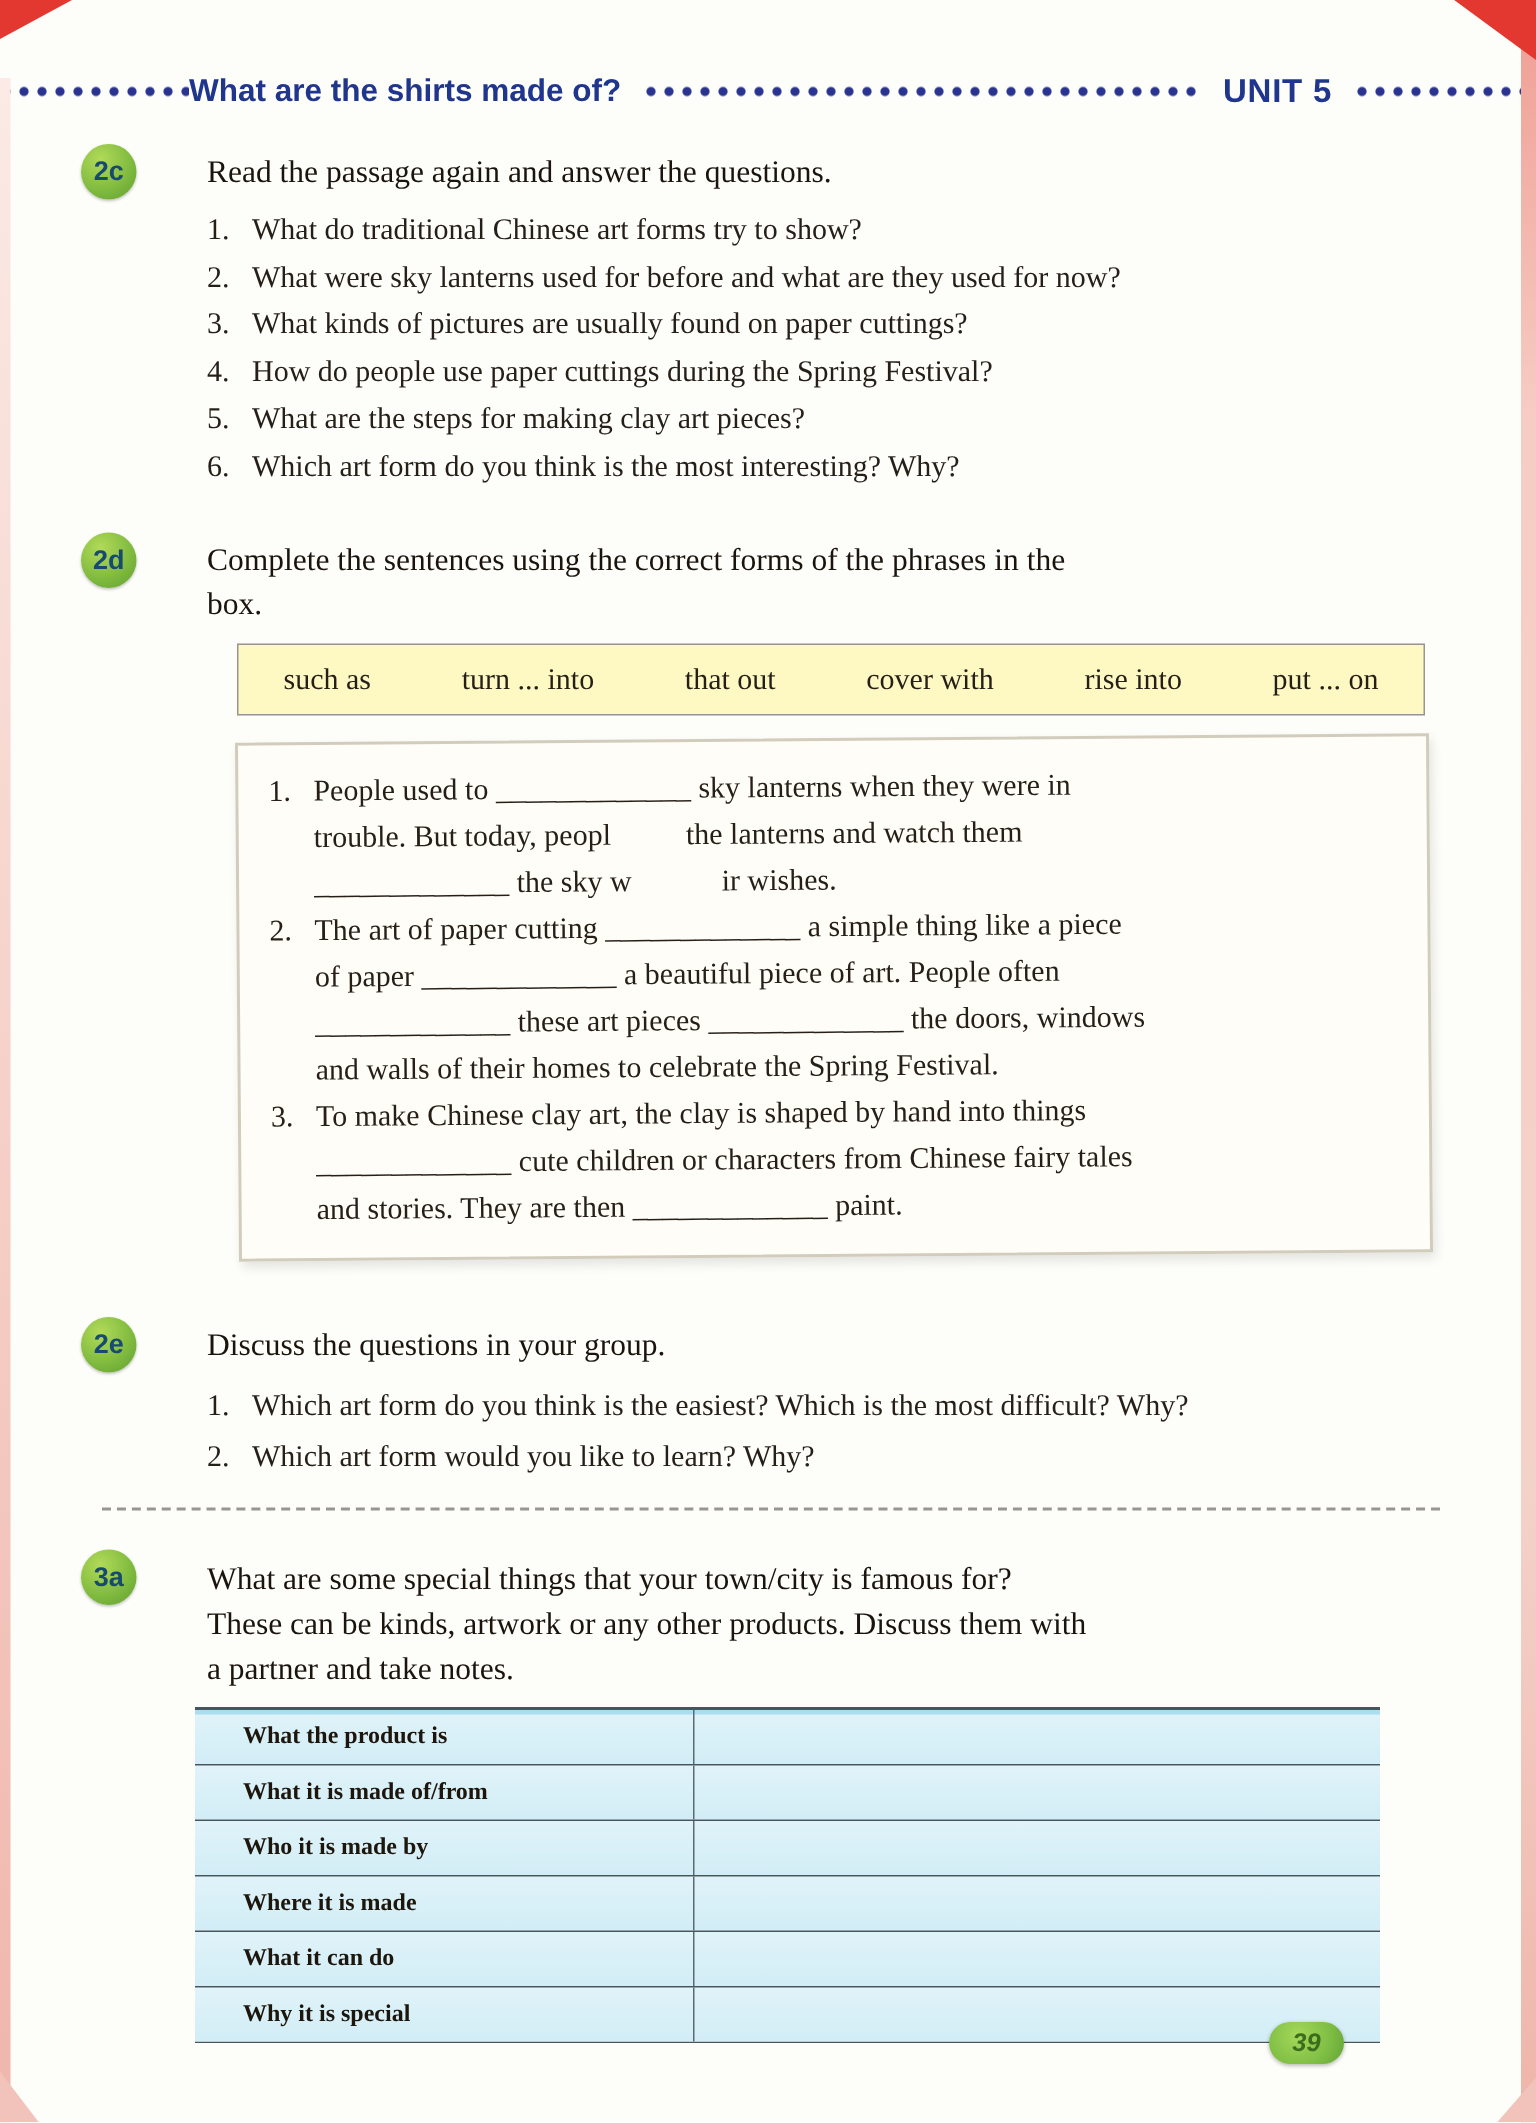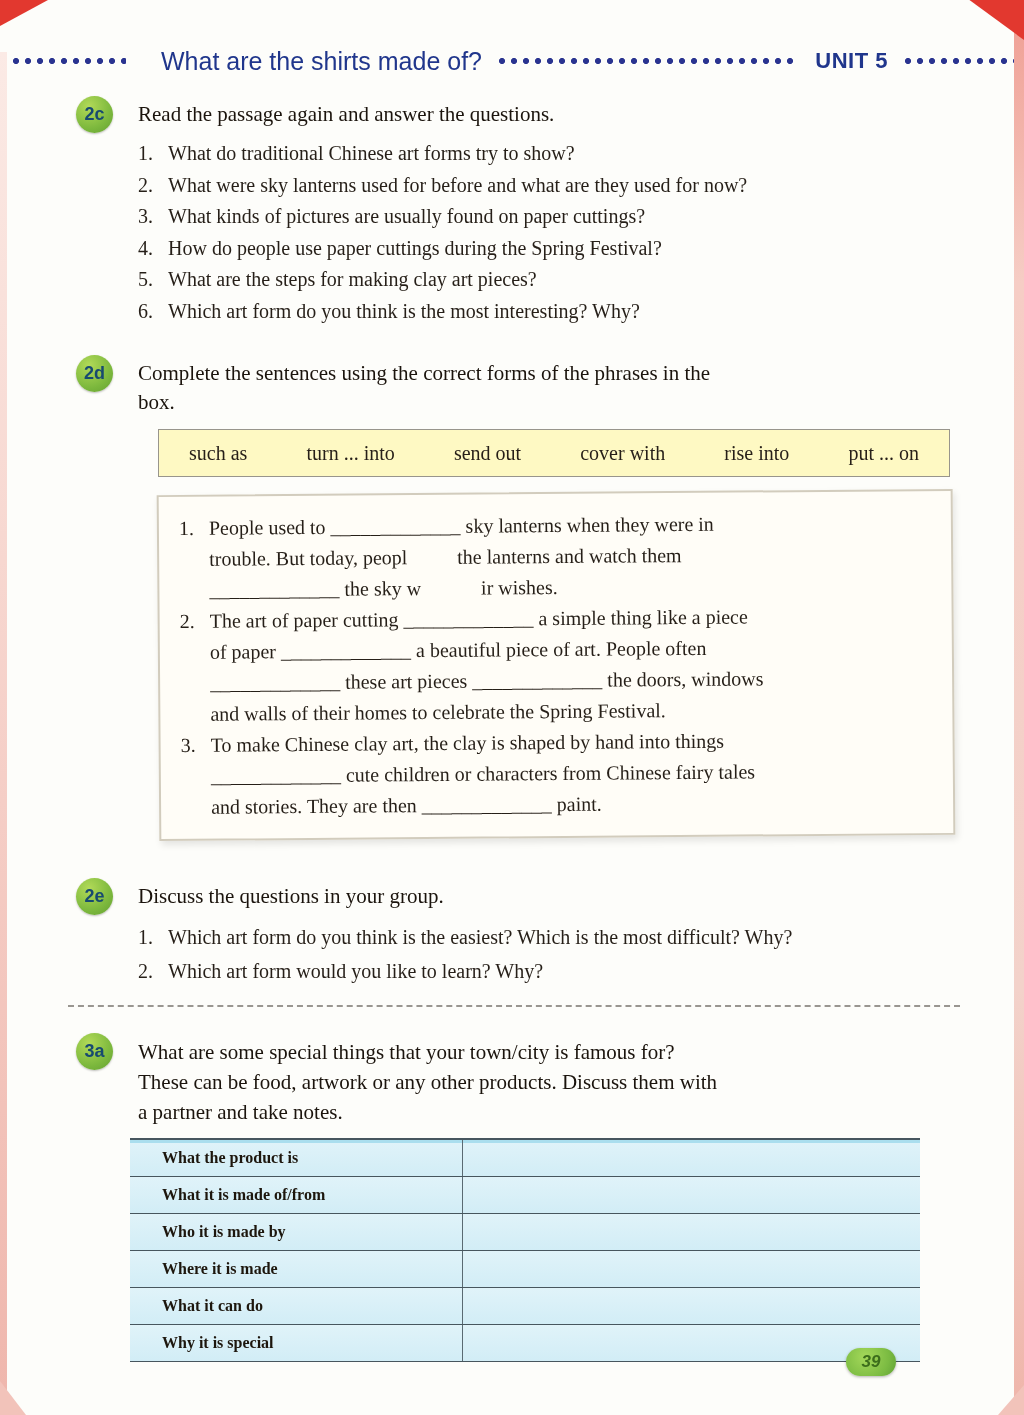--- a/index.html
+++ b/index.html
@@ -27,27 +27,27 @@
     clip-path:polygon(100% 0,100% 100%,0 100%);}
 
   
   .header{display:flex;align-items:center;height:30px;margin-top:46px;position:relative;z-index:2;}
   .dots{height:8px;align-self:center;
     background-image:radial-gradient(circle at 4px 4px,#2a3490 2.7px,rgba(0,0,0,0) 3.4px);
     background-size:12px 8px;background-repeat:repeat-x;}
   .dots-left{width:126px;}
   .dots-mid{flex:1;margin:0 16px;}
   .dots-right{width:120px;margin-left:16px;}
-  .header-title{font-family:"Liberation Sans",sans-serif;font-weight:400;color:#20368c;font-size:25px;white-space:nowrap;margin-left:35px;}
+  .header-title{font-family:"Liberation Sans",sans-serif;font-weight:700;color:#20368c;font-size:21px;white-space:nowrap;}
   .header-unit{font-family:"Liberation Sans",sans-serif;font-weight:800;color:#20368c;font-size:22px;letter-spacing:0.5px;white-space:nowrap;}
 
   
   .section{position:relative;padding-left:138px;padding-right:62px;z-index:2;}
   .badge{
-    position:absolute;left:76px;top:-4px;
+    position:absolute;left:54px;top:-4px;
     width:37px;height:37px;border-radius:50%;
     background:radial-gradient(circle at 35% 28%,#b2da58,#7cb83d 62%,#639f31);
     color:#174a70;font-family:"Liberation Sans",sans-serif;font-weight:700;font-size:18px;
     display:flex;align-items:center;justify-content:center;
     box-shadow:0 1px 2px rgba(0,0,0,0.25);
   }
   .heading{font-weight:400;font-size:21px;line-height:29px;color:#1b140d;}
   .qlist{margin-top:9px;}
   .q{display:flex;line-height:31.5px;font-size:20px;}
   .q-num{flex:0 0 30px;}
@@ -155,21 +155,21 @@
   <div class="section mt-2d">
     <div class="badge">2d</div>
     <div class="heading">
       <div>Complete the sentences using the correct forms of the phrases in the</div>
       <div>box.</div>
     </div>
 
     <div class="phrase-box">
       <span>such as</span>
       <span>turn ... into</span>
-      <span>send out</span>
+      <span>that out</span>
       <span>cover with</span>
       <span>rise into</span>
       <span>put ... on</span>
     </div>
 
     <div class="exercise-box">
       <div class="ex-item">
         <span class="ex-num">1.</span>
         <span>
           <div class="ex-line">People used to _____________ sky lanterns when they were in</div>
@@ -211,21 +211,21 @@
       </div>
     </div>
   </div>
 
   <div class="divider"></div>
 
   <div class="section mt-3a">
     <div class="badge">3a</div>
     <div class="heading" style="line-height:30px">
       <div>What are some special things that your town/city is famous for?</div>
-      <div>These can be food, artwork or any other products. Discuss them with</div>
+      <div>These can be kinds, artwork or any other products. Discuss them with</div>
       <div>a partner and take notes.</div>
     </div>
 
     <div class="table">
       <div class="t-row">
         <span class="t-label">What the product is</span>
         <span class="t-cell"></span>
       </div>
       <div class="t-row">
         <span class="t-label">What it is made of/from</span>

